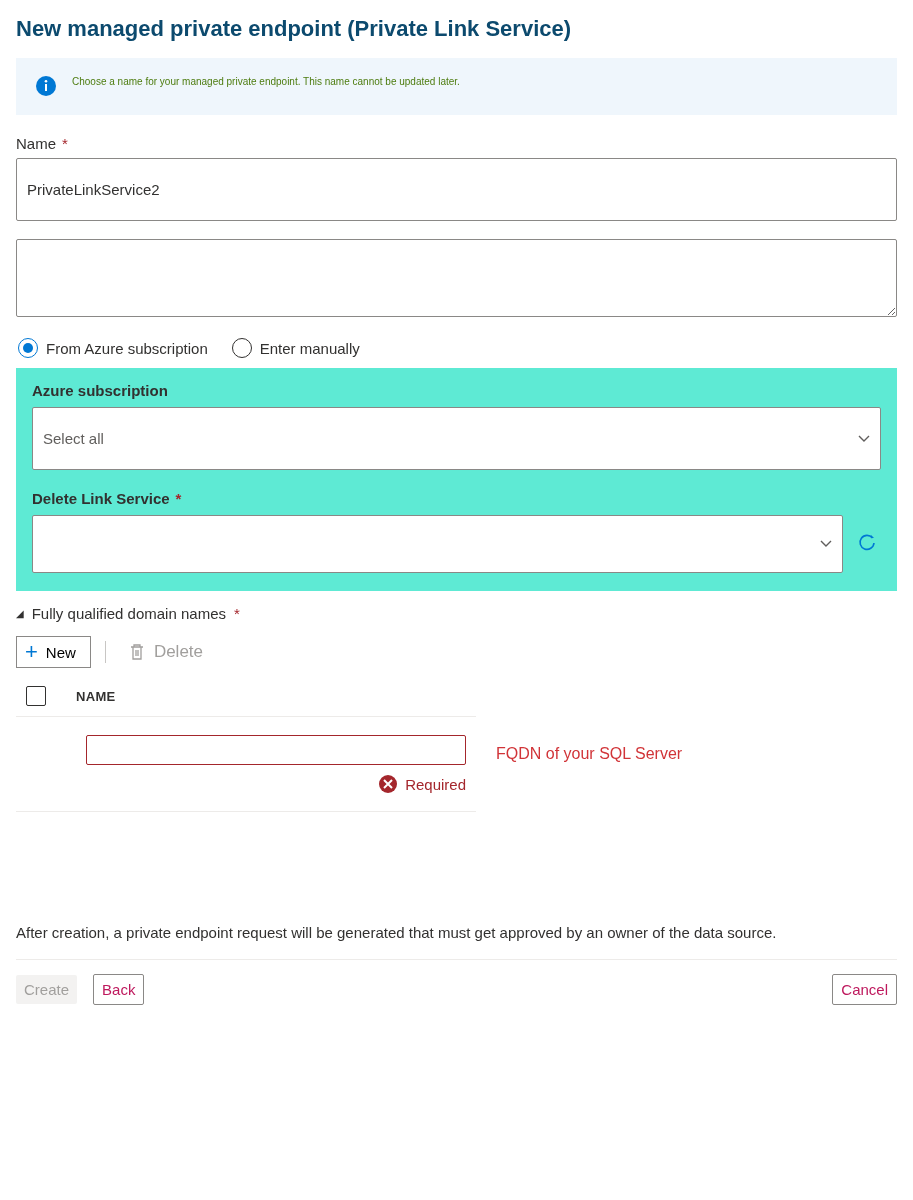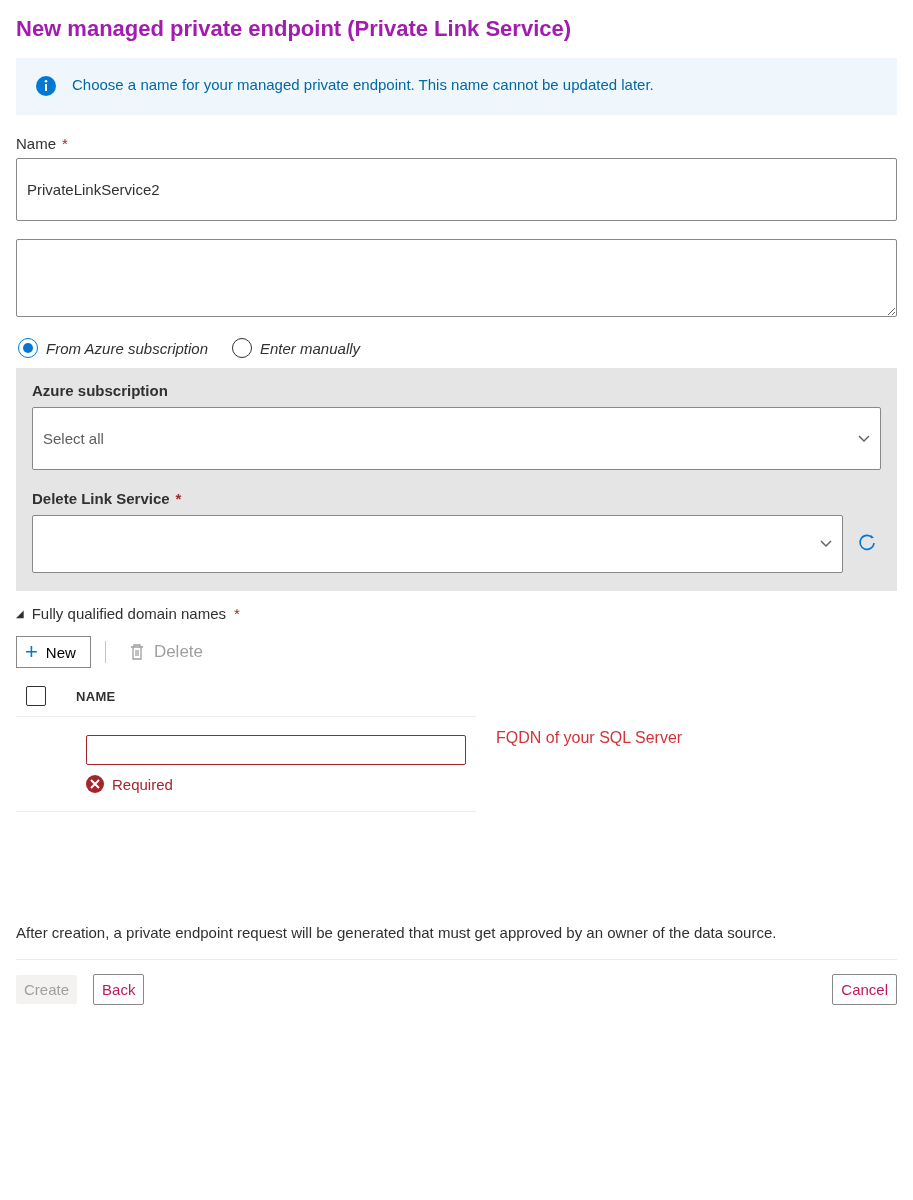--- a/index.html
+++ b/index.html
@@ -7,33 +7,33 @@
     font-family: "Segoe UI", -apple-system, sans-serif;
     font-size: 14px;
     color: #323130;
     background: #fff;
     padding: 16px;
     width: 913px;
   }
   .page-title {
     font-size: 22px;
     font-weight: 600;
-    color: #a21caf;
+    color: #0c4a6e;
     margin-bottom: 16px;
   }
   .info-banner {
     background: #eff6fc;
     padding: 16px 20px;
     display: flex;
     gap: 16px;
     align-items: flex-start;
     margin-bottom: 20px;
   }
   .info-banner .icon { flex-shrink: 0; margin-top: 2px; }
-  .info-banner .msg { font-size: 15px; color: #0369a1; line-height: 1.5; }
+  .info-banner .msg { font-size: 10px; color: #4d7c0f; line-height: 1.5; }
   .field-group { margin-bottom: 18px; }
   .field-label {
     font-size: 15px;
     color: #323130;
     margin-bottom: 6px;
     display: flex;
     align-items: center;
     gap: 6px;
   }
   .req-star { color: #a4262c; }
@@ -59,31 +59,31 @@
   }
   .info-circle-icon {
     display: inline-flex;
     width: 16px; height: 16px;
     border: 1px solid #605e5c;
     border-radius: 50%;
     align-items: center; justify-content: center;
     font-size: 10px; font-style: italic;
     color: #605e5c;
   }
-  .radio-row { display: flex; gap: 24px; margin-top: 10px; margin-bottom: 10px; padding-left: 2px; font-style: italic; }
+  .radio-row { display: flex; gap: 24px; margin-top: 10px; margin-bottom: 10px; padding-left: 2px; }
   .radio-item { display: flex; align-items: center; gap: 8px; cursor: pointer; font-size: 15px; }
   .radio-outer {
     width: 20px; height: 20px; border: 1px solid #323130; border-radius: 50%;
     display: flex; align-items: center; justify-content: center;
   }
   .radio-item.selected .radio-outer { border-color: #0078d4; }
   .radio-inner { width: 10px; height: 10px; border-radius: 50%; background: #0078d4; display: none; }
   .radio-item.selected .radio-inner { display: block; }
   .subscription-box {
-    background: #e5e5e5;
+    background: #5eead4;
     padding: 14px 16px 18px;
     margin-bottom: 14px;
   }
   .sub-label { font-size: 15px; font-weight: 600; margin-bottom: 8px; display:flex; align-items:center; gap:6px;}
   .dropdown {
     display: flex; justify-content: space-between; align-items: center;
     cursor: pointer; background: #fff;
   }
   .dropdown .placeholder { color: #605e5c; }
   .chev { width: 12px; height: 12px; }
@@ -115,22 +115,22 @@
     display: flex; align-items: center; gap: 30px; padding: 4px 10px 10px;
     border-bottom: 1px solid #edebe9;
   }
   .checkbox { width: 20px; height: 20px; border: 1px solid #323130; border-radius: 2px; cursor: pointer; }
   .col-name { font-size: 13px; font-weight: 600; letter-spacing: .3px; }
   .table-row { padding: 18px 10px 18px 70px; border-bottom: 1px solid #edebe9; position: relative; }
   .err-input {
     width: 100%; border: 1px solid #a4262c; padding: 6px 10px; font-size: 14px;
     font-family: inherit; border-radius: 2px;
   }
-  .err-msg { display: flex; align-items: center; gap: 8px; color: #a4262c; font-size: 15px; margin-top: 10px; }
-  .annotation { position: absolute; left: 480px; top: 12px; color: #d13438; font-size: 16px; white-space: nowrap; }
+  .err-msg { display: flex; align-items: center; gap: 8px; color: #a4262c; font-size: 15px; margin-top: 10px; justify-content: flex-end; }
+  .annotation { position: absolute; left: 480px; top: 28px; color: #d13438; font-size: 16px; white-space: nowrap; }
   .footer-note { margin-top: 110px; font-size: 15px; line-height: 1.5; color: #323130; }
   .footer-bar {
     margin-top: 14px; border-top: 1px solid #edebe9; padding-top: 14px;
     display: flex; align-items: center; gap: 16px;
   }
   .btn {
     padding: 6px 8px; font-size: 15px; font-family: inherit;
     border-radius: 2px; cursor: pointer;
   }
   .btn-primary { background: #f3f2f1; color: #a19f9d; border: none; cursor: default; }

